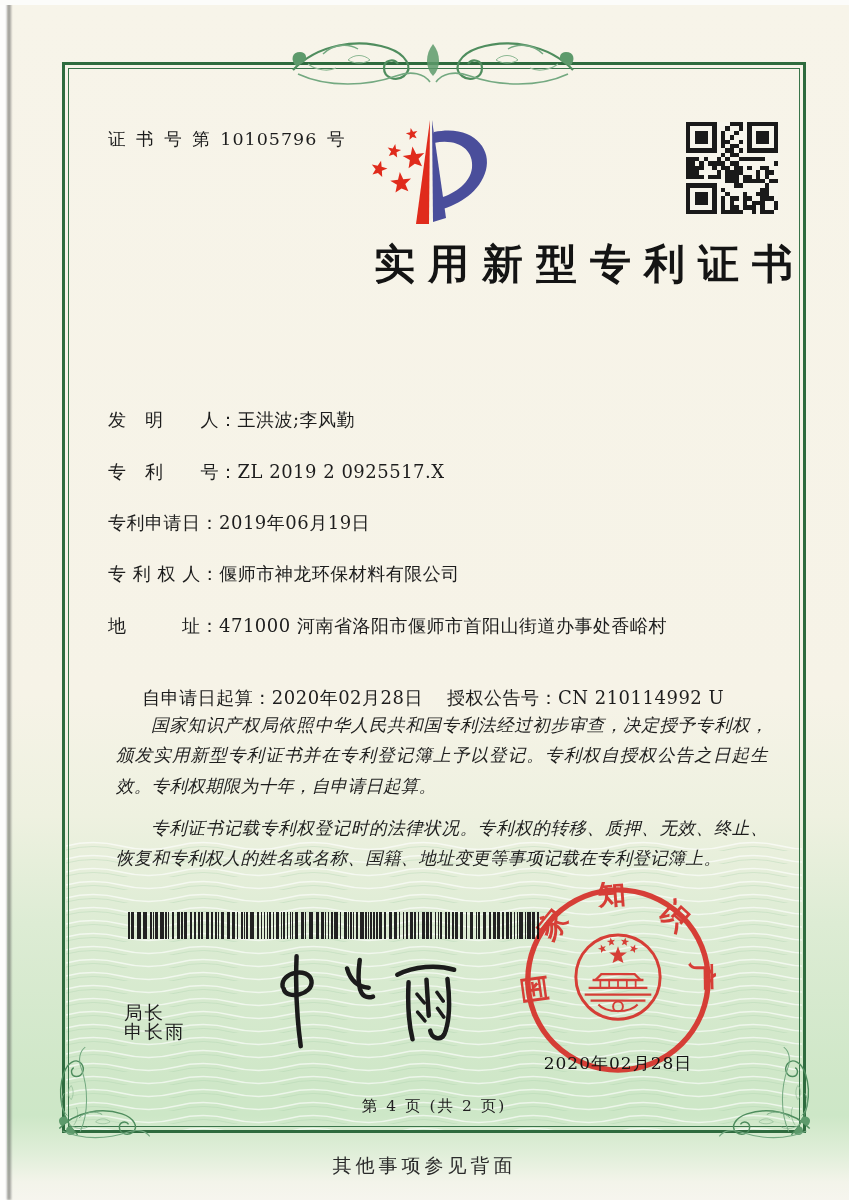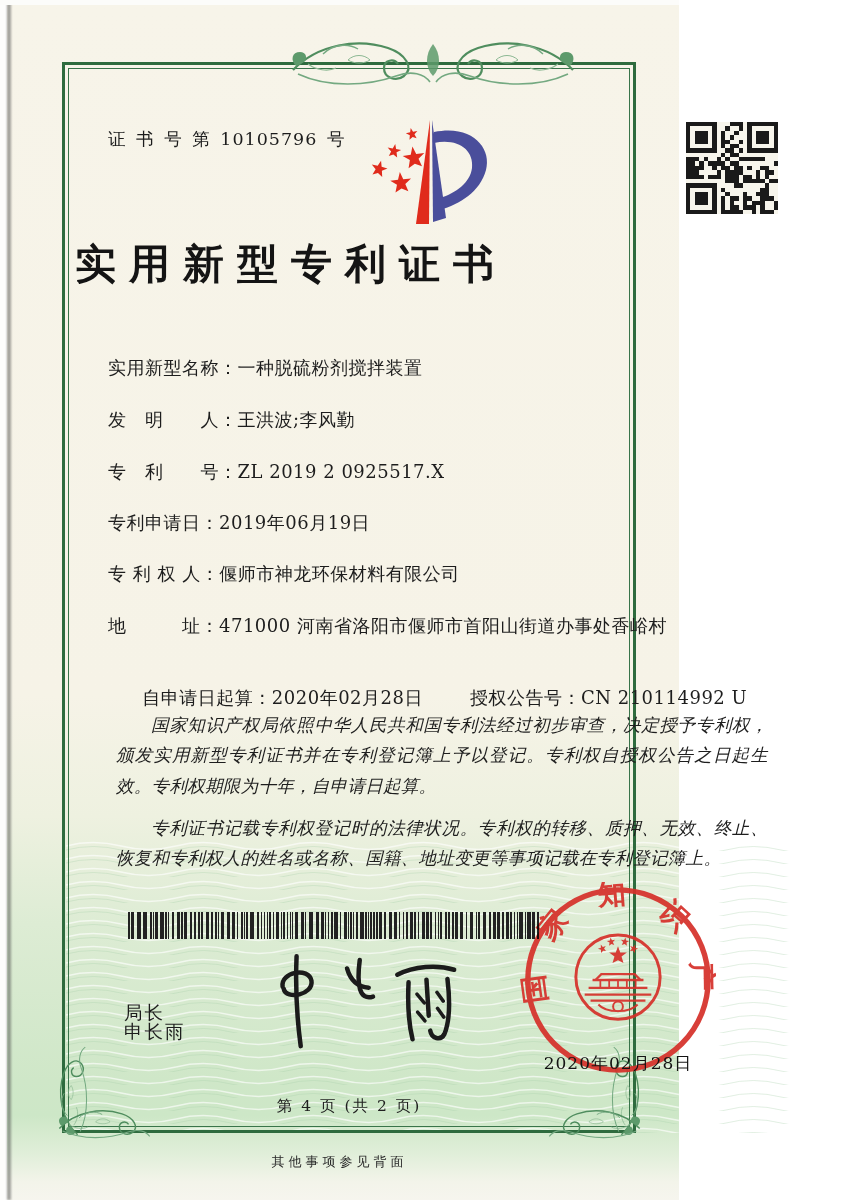--- a/index.html
+++ b/index.html
@@ -2,21 +2,21 @@
 <html><head>
 <meta charset="utf-8">
 <style>
   html,body{margin:0;padding:0;}
   body{
     width:849px;height:1200px;position:relative;background:#ffffff;
     font-family:"DejaVu Serif","Liberation Serif",serif;
     overflow:hidden;
   }
   .paper{
-    position:absolute;left:0;top:0;width:679px;height:1200px;
+    position:absolute;left:0;top:0;width:849px;height:1200px;
     background:linear-gradient(180deg,
       #f7f4e9 0%, #f6f3e7 58%, #eef1e0 68%, #ddecd4 77%,
       #cfe7c8 90%, #cde7c7 93%, #dfeed8 96%, #f3f4ea 98.5%, #f6f5ee 100%);
   }
   .scan-left-white{position:absolute;left:0;top:0;bottom:0;width:7px;background:#fdfdfc;}
   .scan-left-shadow{position:absolute;left:7px;top:0;bottom:0;width:4px;background:rgba(70,70,70,.48);filter:blur(1px);}
   .scan-top-white{position:absolute;left:0;top:0;right:0;height:5px;background:#fcfcfa;}
 
   .waves{position:absolute;left:66px;right:47px;top:838px;height:295px;z-index:0;opacity:.85;}
 
@@ -28,48 +28,48 @@
   .ornament-top{position:absolute;left:288px;top:26px;width:290px;height:74px;z-index:3;}
   .ornament-bl{position:absolute;left:48px;top:1040px;width:112px;height:100px;z-index:3;}
   .ornament-br{position:absolute;right:28px;top:1040px;width:112px;height:100px;z-index:3;transform:scaleX(-1);}
 
   .content{position:absolute;inset:0;z-index:4;}
 
   .cert-number{position:absolute;left:108px;top:127px;font-size:17.5px;color:#1c1c1c;letter-spacing:1px;word-spacing:3px;}
   .logo{position:absolute;left:350px;top:110px;width:158px;height:128px;}
   .qr{position:absolute;left:686px;top:122px;width:92px;height:92px;}
   .title{
-    position:absolute;left:62px;right:43px;top:237px;text-align:left;
+    position:absolute;left:62px;right:43px;top:237px;text-align:right;
     font-size:41px;font-weight:600;color:#141414;letter-spacing:13px;text-indent:13px;
   }
   .field{position:absolute;left:108px;font-size:18px;color:#1d1d1d;white-space:pre;}
   .flabel{letter-spacing:.5px;}
   .fvalue{letter-spacing:.5px;}
-  .grant-no-pair{margin-left:47px;}
+  .grant-no-pair{margin-left:24px;}
 
   .body-text{
     position:absolute;left:104px;top:698px;width:676px;
     font-size:17.5px;line-height:1.73;color:#1e1e1e;text-align:justify;
   }
   .body-text p{margin:12px;text-indent:2em;letter-spacing:.3px;font-style:italic;}
 
   .barcode{position:absolute;left:128px;top:912px;width:416px;height:27px;}
 
   .sig-title{position:absolute;left:124px;top:1000px;font-size:18.5px;color:#1c1c1c;letter-spacing:2px;}
   .sig-name{position:absolute;left:124px;top:1019px;font-size:18.5px;color:#1c1c1c;letter-spacing:2px;text-align:right;}
   .signature{position:absolute;left:252px;top:940px;width:218px;height:112px;transform:rotate(-2deg);}
 
   .seal{position:absolute;left:520px;top:882px;width:196px;height:196px;mix-blend-mode:multiply;opacity:.93;}
   .seal-date{
     position:absolute;left:508px;top:1052px;width:220px;text-align:center;
     font-size:17px;color:#141414;letter-spacing:1px;z-index:5;
   }
 
   .page-indicator{position:absolute;left:62px;right:43px;top:1096px;text-align:center;font-size:15.5px;color:#202020;letter-spacing:2px;}
-  .footer-note{position:absolute;left:0;right:0;top:1153px;text-align:center;font-size:13px;color:#2a2a2a;letter-spacing:4px;}
+  .footer-note{position:absolute;left:0;right:0;top:1153px;text-align:center;font-size:19px;color:#2a2a2a;letter-spacing:4px;}
 
   svg{display:block;}
   .defs-hidden{position:absolute;width:0;height:0;overflow:hidden;}
 </style>
 </head>
 <body>
 
 <svg class="defs-hidden" aria-hidden="true">
   <defs>
     <polygon id="star" points="0,-10 2.4,-3.2 9.5,-3.1 3.8,1.2 5.9,8.1 0,5 -5.9,8.1 -3.8,1.2 -9.5,-3.1 -2.4,-3.2"></polygon>
@@ -270,21 +270,20 @@
         <rect x="14" y="0" width="7" height="7" fill="#1a1a1a"></rect>
         <rect x="15" y="1" width="5" height="5" fill="#f7f5ec"></rect>
         <rect x="16" y="2" width="3" height="3" fill="#1a1a1a"></rect>
         <rect x="0" y="14" width="7" height="7" fill="#1a1a1a"></rect>
         <rect x="1" y="15" width="5" height="5" fill="#f7f5ec"></rect>
         <rect x="2" y="16" width="3" height="3" fill="#1a1a1a"></rect>
       </svg>
 
     <div class="title">实用新型专利证书</div>
 
-    <div class="field" style="top:356px"><span class="flabel">实用新型名称：</span><span class="fvalue">一种脱硫粉剂搅拌装置</span></div>
     <div class="field" style="top:408px"><span class="flabel">发　明　　人：</span><span class="fvalue">王洪波;李风勤</span></div>
     <div class="field" style="top:460px"><span class="flabel">专　利　　号：</span><span class="fvalue">ZL 2019 2 0925517.X</span></div>
     <div class="field" style="top:511px"><span class="flabel">专利申请日：</span><span class="fvalue">2019年06月19日</span></div>
     <div class="field" style="top:562px"><span class="flabel">专 利 权 人：</span><span class="fvalue">偃师市神龙环保材料有限公司</span></div>
     <div class="field" style="top:614px"><span class="flabel">地　　　址：</span><span class="fvalue">471000 河南省洛阳市偃师市首阳山街道办事处香峪村</span></div>
     <div class="field" style="top:665px">
       <span><span class="flabel">自申请日起算：</span><span class="fvalue">2020年02月28日</span></span><span class="grant-no-pair"><span class="flabel">授权公告号：</span><span class="fvalue">CN 210114992 U</span></span>
     </div>
 
     <div class="body-text">

